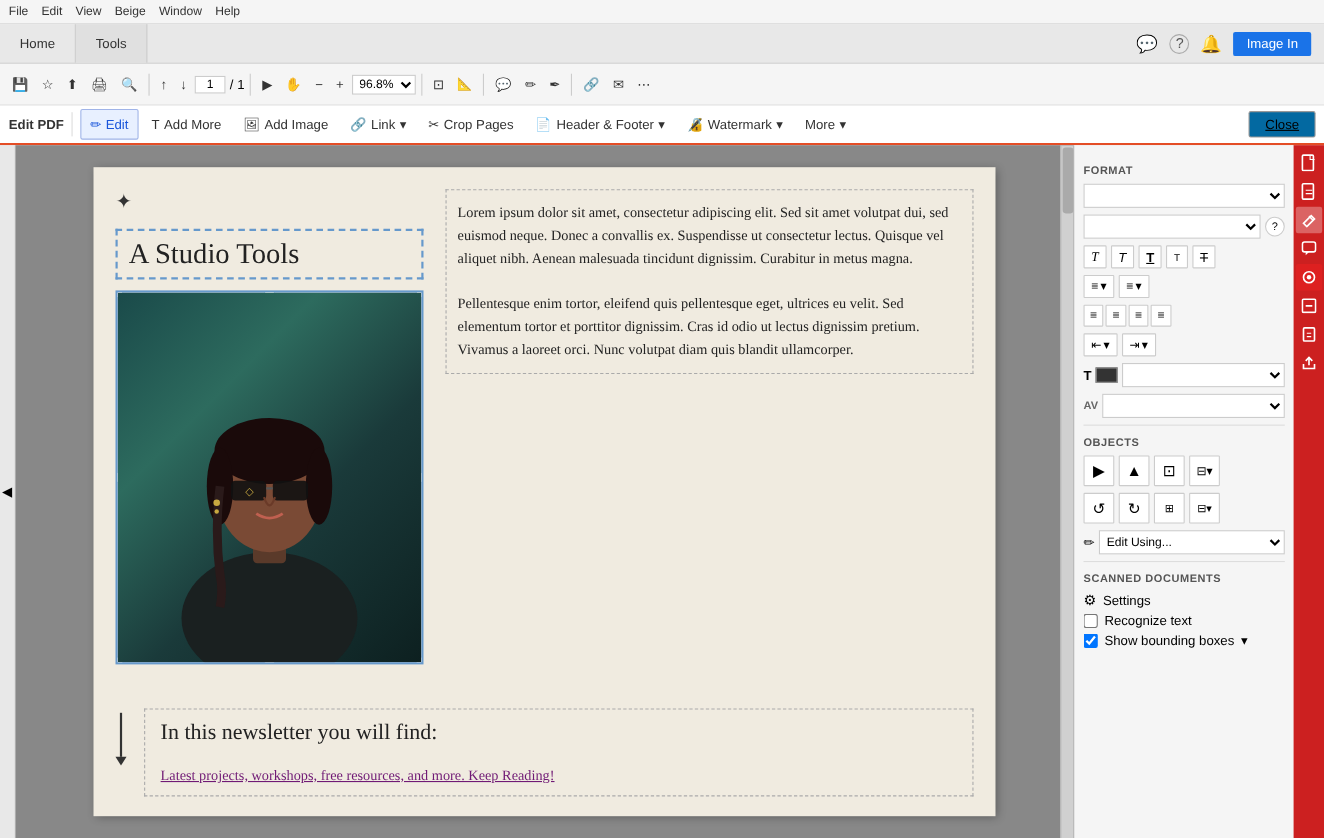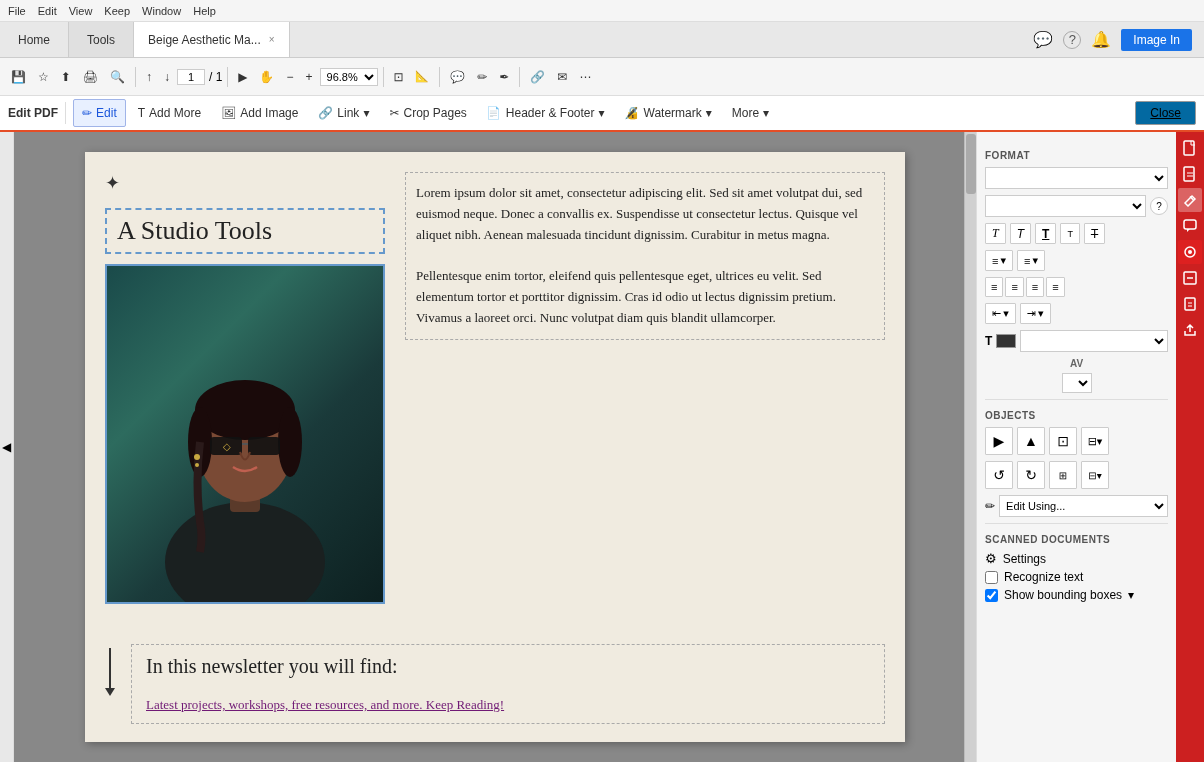--- a/index.html
+++ b/index.html
@@ -161,21 +161,21 @@
       font-size: 11px; border-radius: 1px; display: flex; align-items: center; gap: 2px;
     }
     .align-row { display: flex; gap: 2px; margin-bottom: 6px; }
     .align-btn {
       border: 1px solid #ccc; background: white; padding: 3px 5px; cursor: pointer;
       font-size: 11px; border-radius: 1px;
     }
     .indent-row { display: flex; gap: 4px; margin-bottom: 6px; }
     .color-row { display: flex; align-items: center; gap: 4px; margin-bottom: 6px; }
     .color-box { width: 20px; height: 14px; background: #333; border: 1px solid #999; cursor: pointer; }
-    .av-row { display: flex; align-items: center; gap: 4px; margin-bottom: 6px; flex-direction: column; }
+    .av-row { display: flex; align-items: center; gap: 4px; margin-bottom: 6px; }
     .av-label { font-size: 10px; color: #666; font-weight: bold; }
 
     .objects-row { display: flex; gap: 4px; flex-wrap: wrap; margin-bottom: 6px; }
     .obj-btn {
       border: 1px solid #ccc; background: white; padding: 4px 5px; cursor: pointer;
       font-size: 14px; border-radius: 1px; width: 28px; height: 28px;
       display: flex; align-items: center; justify-content: center;
     }
 
     .edit-using-row { display: flex; align-items: center; gap: 4px; margin-bottom: 6px; }
@@ -206,35 +206,31 @@
 
     .panel-divider { border: none; border-top: 1px solid #ddd; margin: 6px 0; }
   </style>
 </head>
 <body>
 
 <div class="menu-bar">
   <span>File</span>
   <span>Edit</span>
   <span>View</span>
-  <span>Keep</span>
+  <span>Beige</span>
   <span>Window</span>
   <span>Help</span>
 </div>
 
 <div class="tab-bar">
   <div class="tab-home">
     <span>Home</span>
   </div>
   <div class="tab-tools">
     <span>Tools</span>
-  </div>
-  <div class="tab-doc">
-    <span>Beige Aesthetic Ma...</span>
-    <span class="close-x">×</span>
   </div>
   <div class="tab-spacer"></div>
   <div class="tab-right-icons">
     <span>💬</span>
     <span style="font-size:13px; border:1px solid #aaa; border-radius:50%; width:18px; height:18px; display:flex; align-items:center; justify-content:center;">?</span>
     <span>🔔</span>
     <button class="sign-in-btn">Image In</button>
   </div>
 </div>
 

